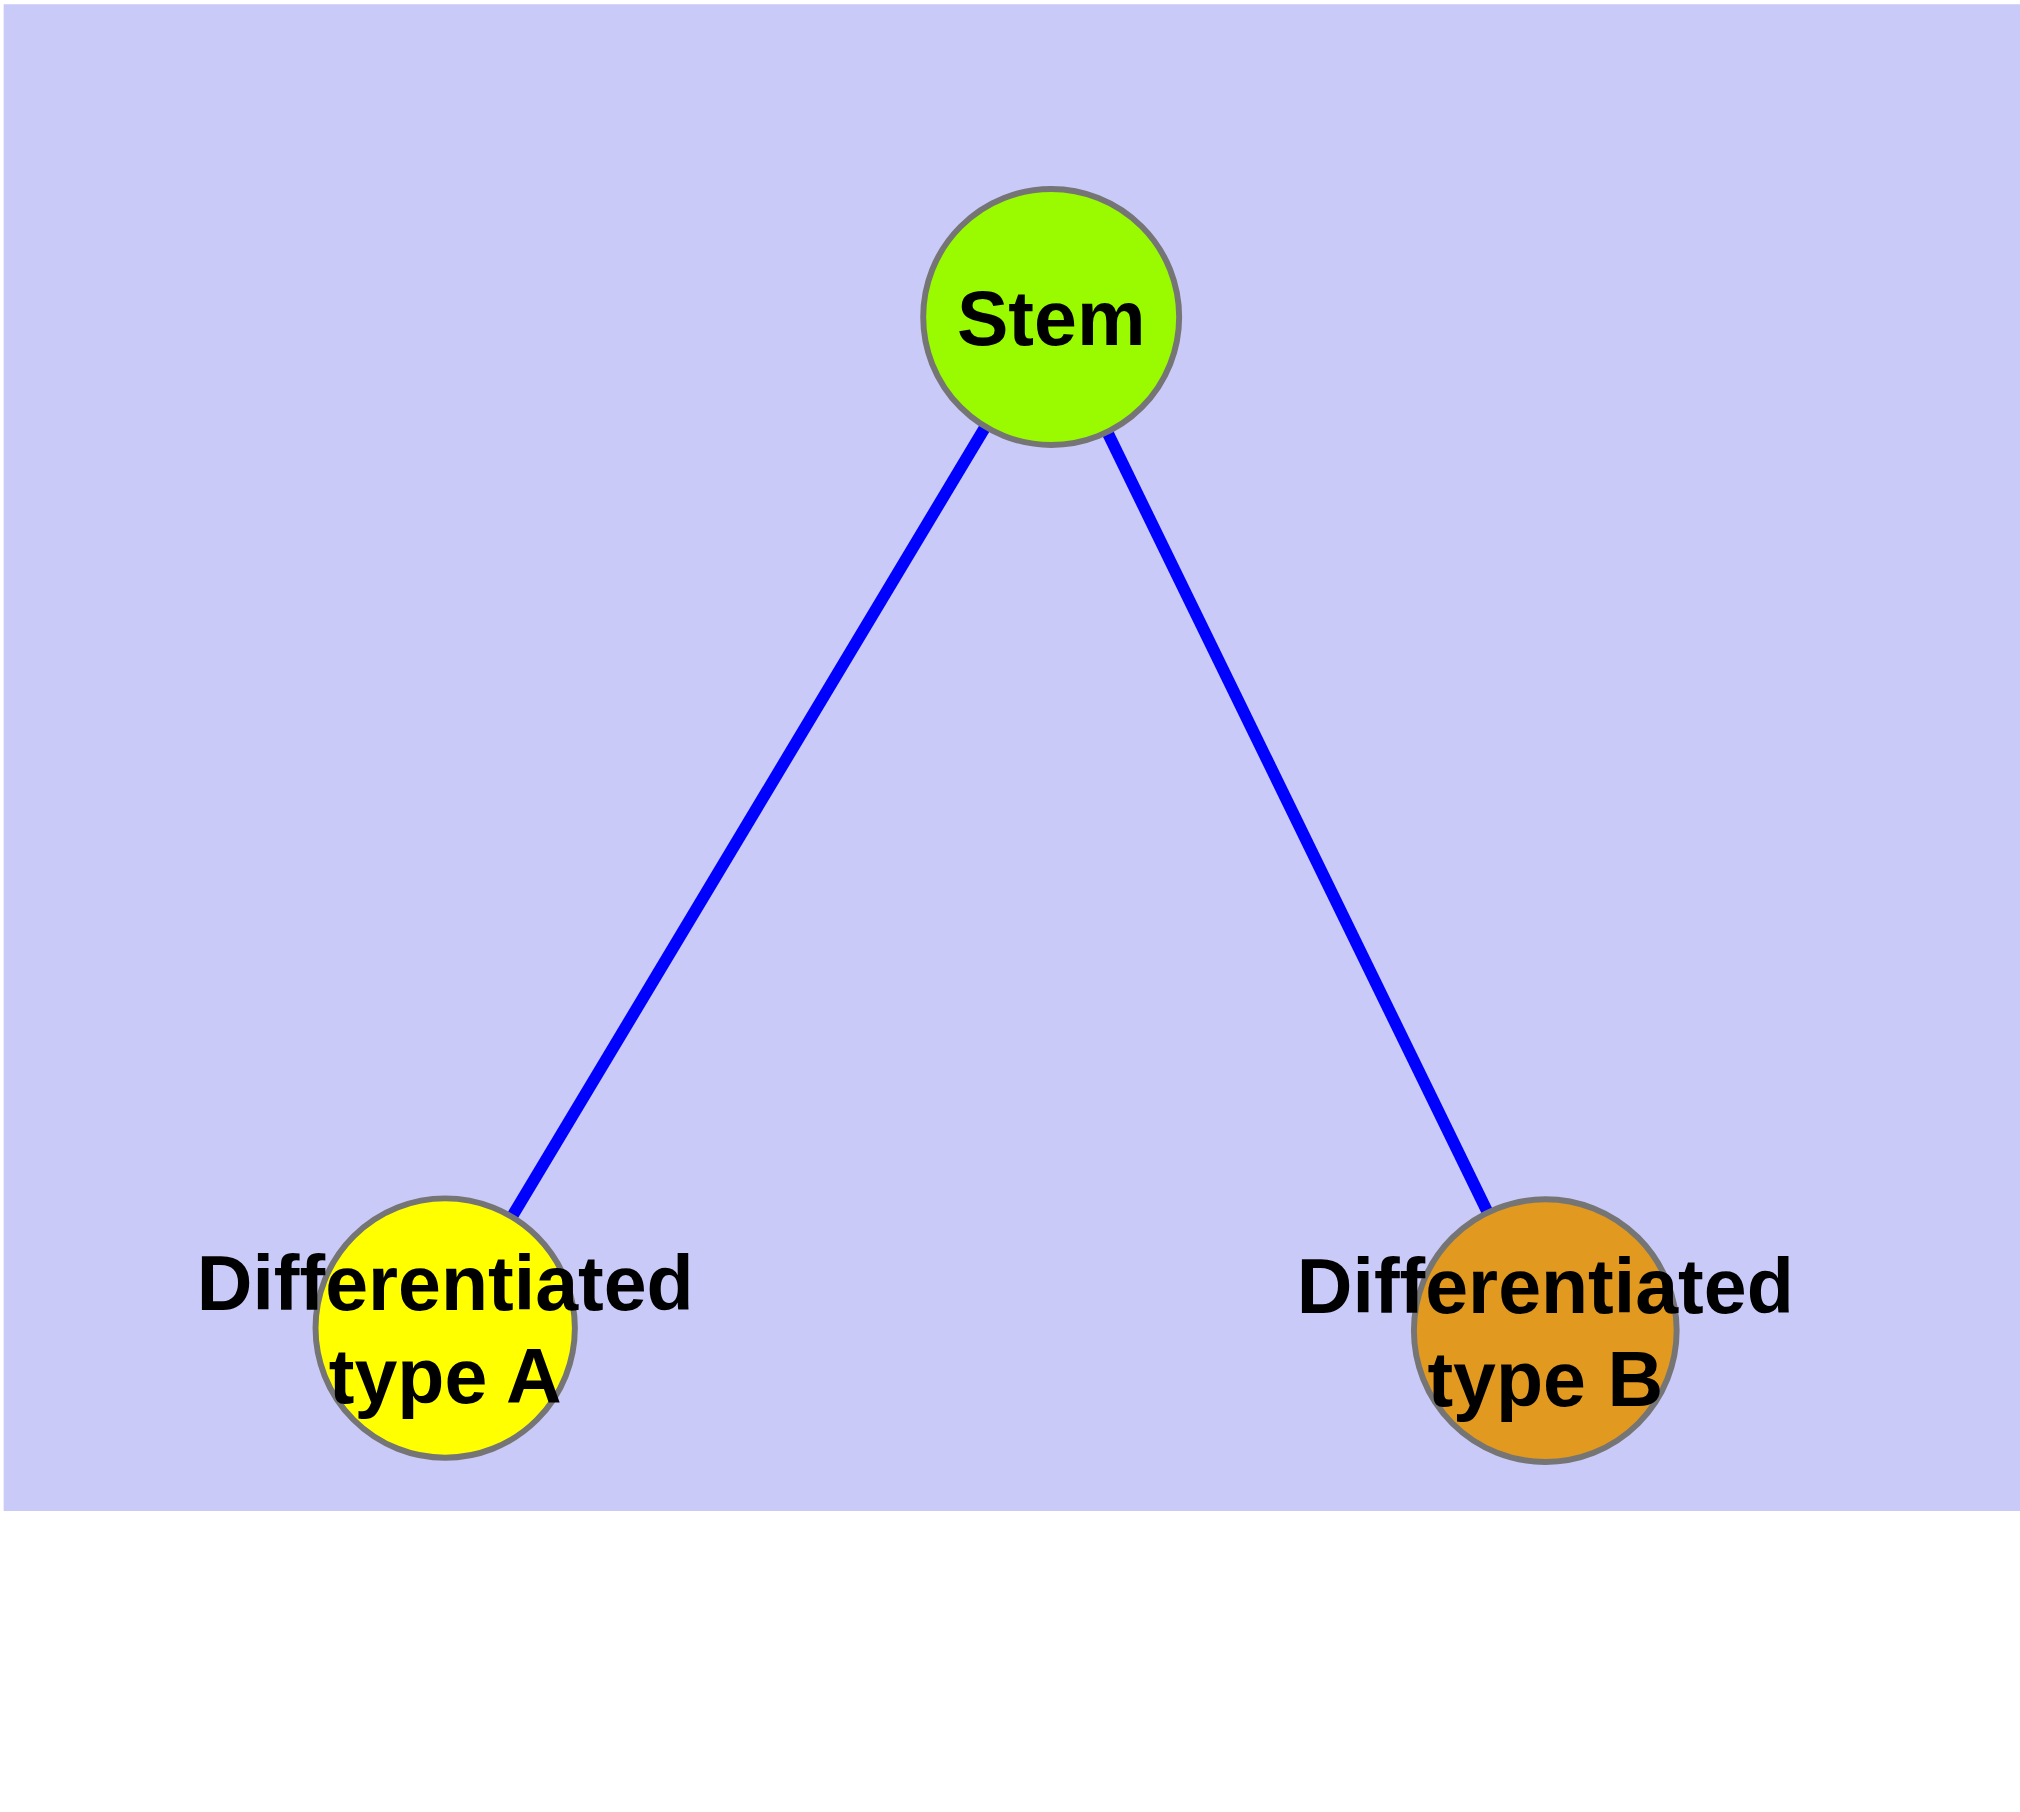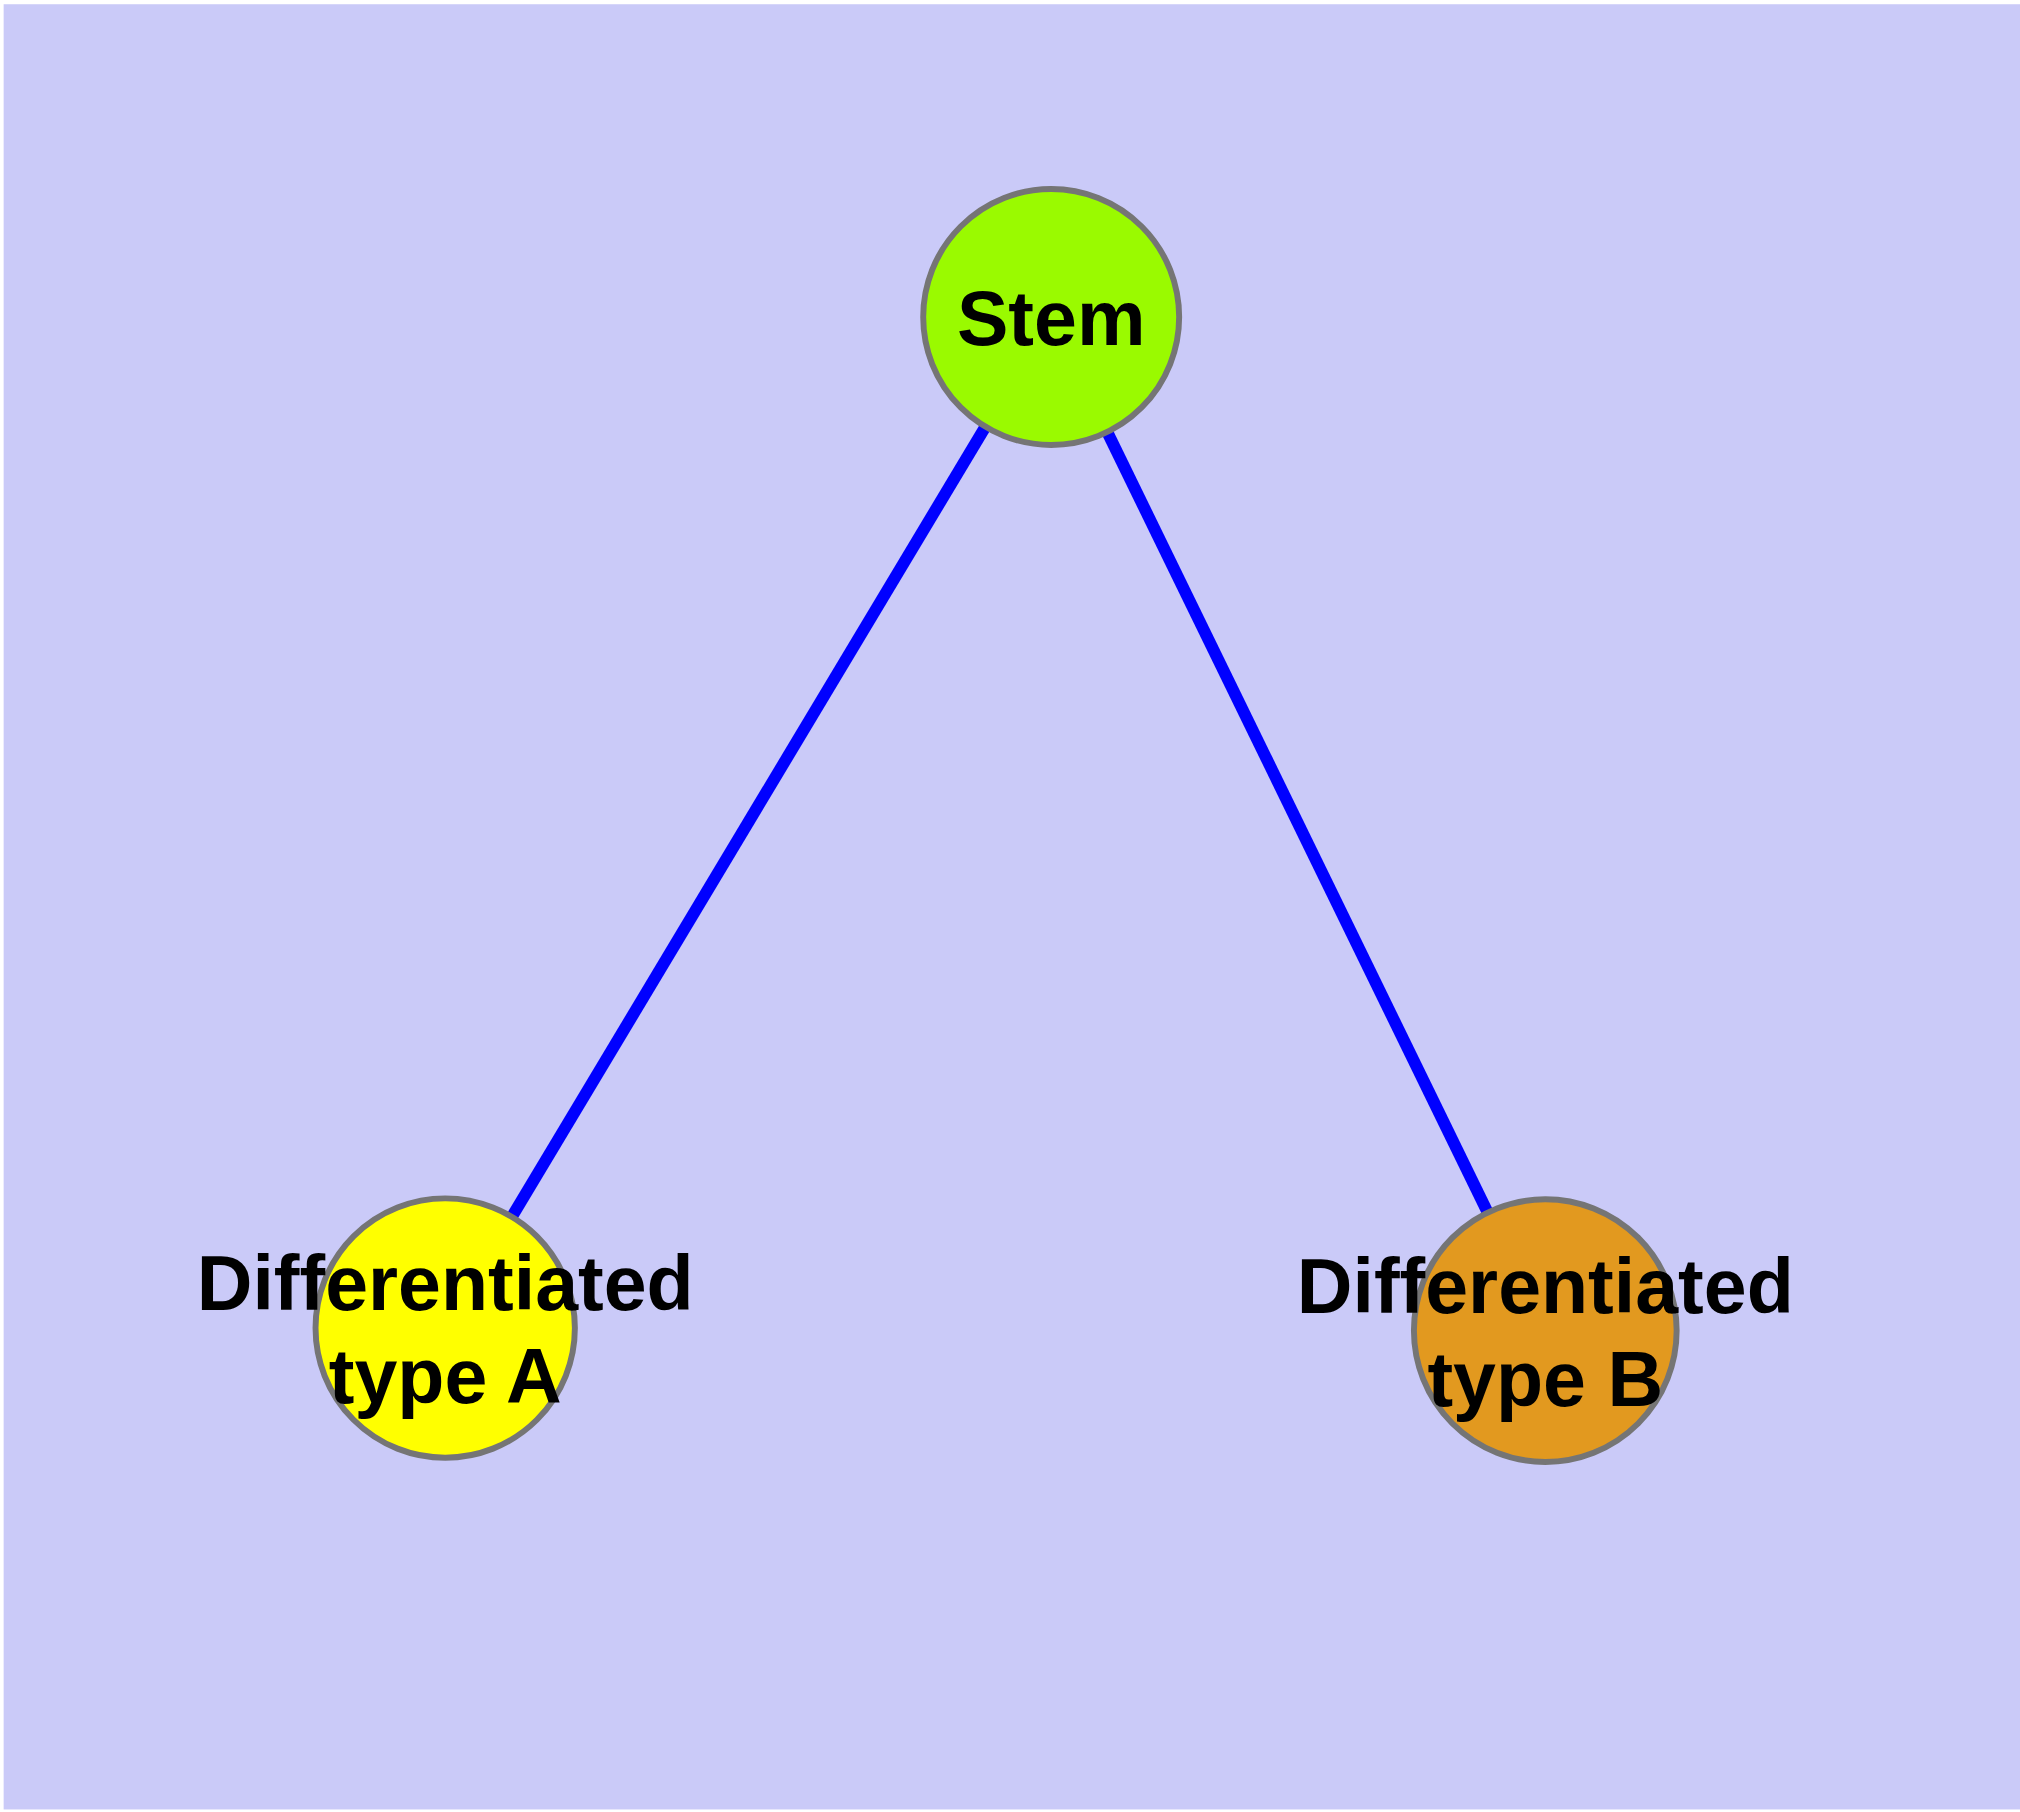--- a/index.html
+++ b/index.html
@@ -3,21 +3,21 @@
 <meta charset="utf-8">
 <style>
   html, body {
     margin: 0;
     padding: 0;
     background: #ffffff;
   }
   .canvas {
     position: relative;
     width: 2021px;
-    height: 1812px;
+    height: 1511px;
     background: #ffffff;
     overflow: hidden;
   }
   svg.graph {
     display: block;
     width: 2021px;
     height: 1812px;
   }
   .edge {
     fill: none;

